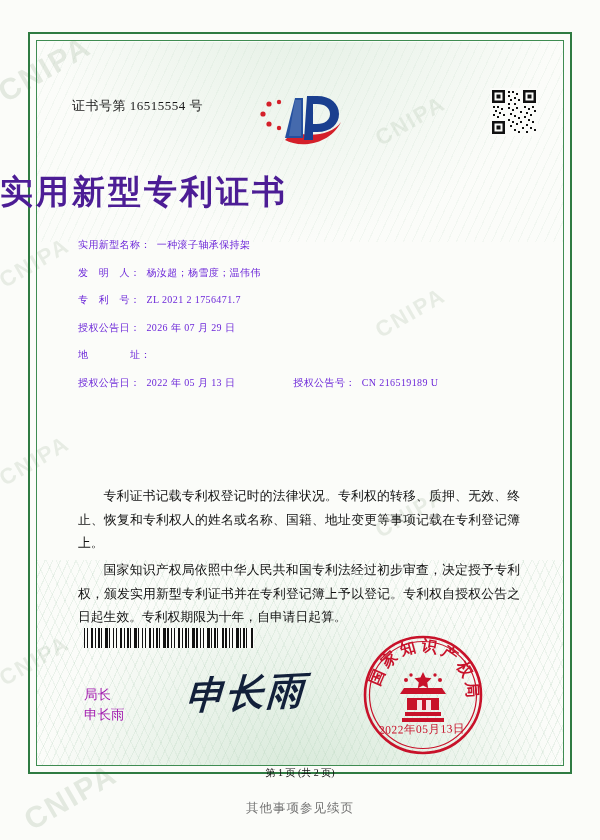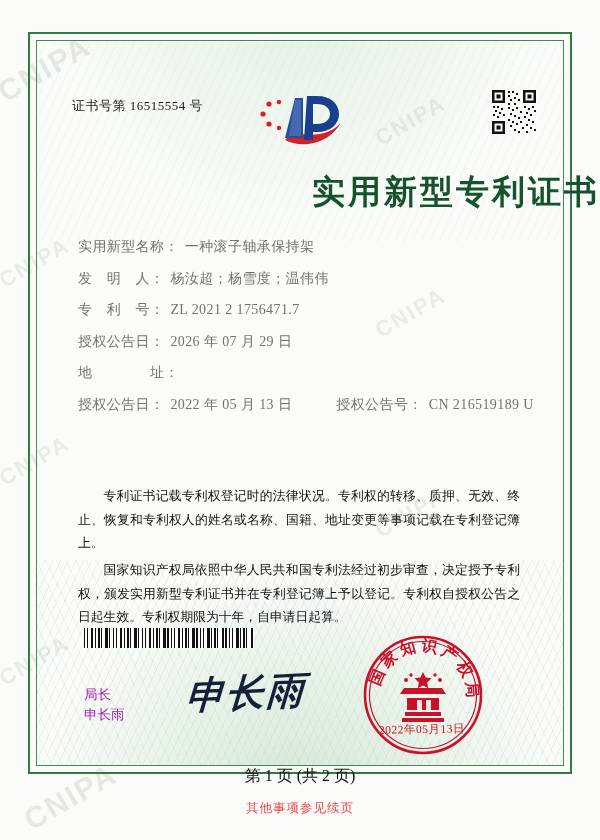--- a/index.html
+++ b/index.html
@@ -102,56 +102,56 @@
     right: 62px;
     top: 88px;
     width: 48px;
     height: 48px;
   }
 
   #doc-title {
     position: absolute;
     left: 0; right: 0;
     top: 170px;
-    text-align: right;
+    text-align: left;
     font-size: 33px;
     font-weight: bold;
     letter-spacing: 3px;
-    color: #14532d;
+    color: #4c1d95;
   }
 
   
   #fields {
     position: absolute;
     left: 78px;
     top: 240px;
     width: 440px;
-    font-size: 14px;
-    color: #737373;
+    font-size: 10px;
+    color: #6d28d9;
     line-height: 1;
   }
   .row {
     display: flex;
     align-items: baseline;
     margin-bottom: 17.5px;
     white-space: nowrap;
   }
   .row .lbl {
     flex: 0 0 auto;
     letter-spacing: .4px;
   }
   .row .val {
     margin-left: 6px;
     letter-spacing: .4px;
   }
   .row.spread {
     justify-content: flex-start;
   }
   .row .grp2 {
-    margin-left: 44px;
+    margin-left: 58px;
     display: flex;
     align-items: baseline;
     white-space: nowrap;
   }
 
   
   #paras {
     position: absolute;
     left: 78px;
     top: 485px;
@@ -217,30 +217,30 @@
     letter-spacing: .5px;
     transform: rotate(-1deg);
   }
 
   
   #page-num {
     position: absolute;
     left: 0; right: 0;
     top: 766px;
     text-align: center;
-    font-size: 16px;
+    font-size: 10px;
     color: #111;
   }
   #footnote {
     position: absolute;
     left: 0; right: 0;
     top: 800px;
     text-align: center;
     font-size: 12.5px;
-    color: #ef4444;
+    color: #737373;
     letter-spacing: 1px;
   }
 </style>
 </head>
 <body>
 
 <div id="page">
 
   <div class="wm" style="left:-6px;  top:52px;">CNIPA</div>
   <div class="wm s" style="left:372px; top:108px;">CNIPA</div>

